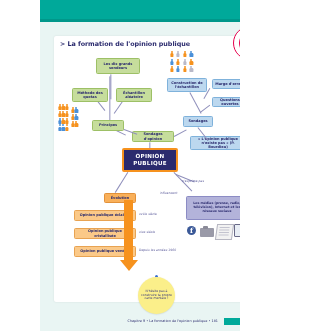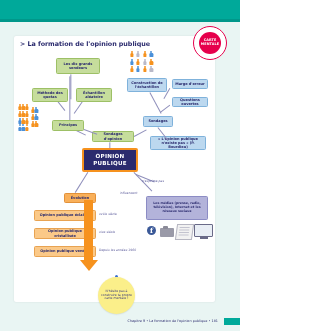--- a/index.html
+++ b/index.html
@@ -14,20 +14,21 @@
     position: relative;
     overflow: hidden;
     font-family: "DejaVu Sans", "Liberation Sans", sans-serif;
   }
 
   
   #page {
     position: absolute;
     inset: 0;
     background: #fca5a5;
+    margin-left: 40px;
   }
   .header-bar {
     position: absolute;
     left: 0; top: 0;
     width: 240px; height: 19px;
     background: #00a99a;
   }
   .header-bar-shadow {
     position: absolute;
     left: 0; top: 19px;

